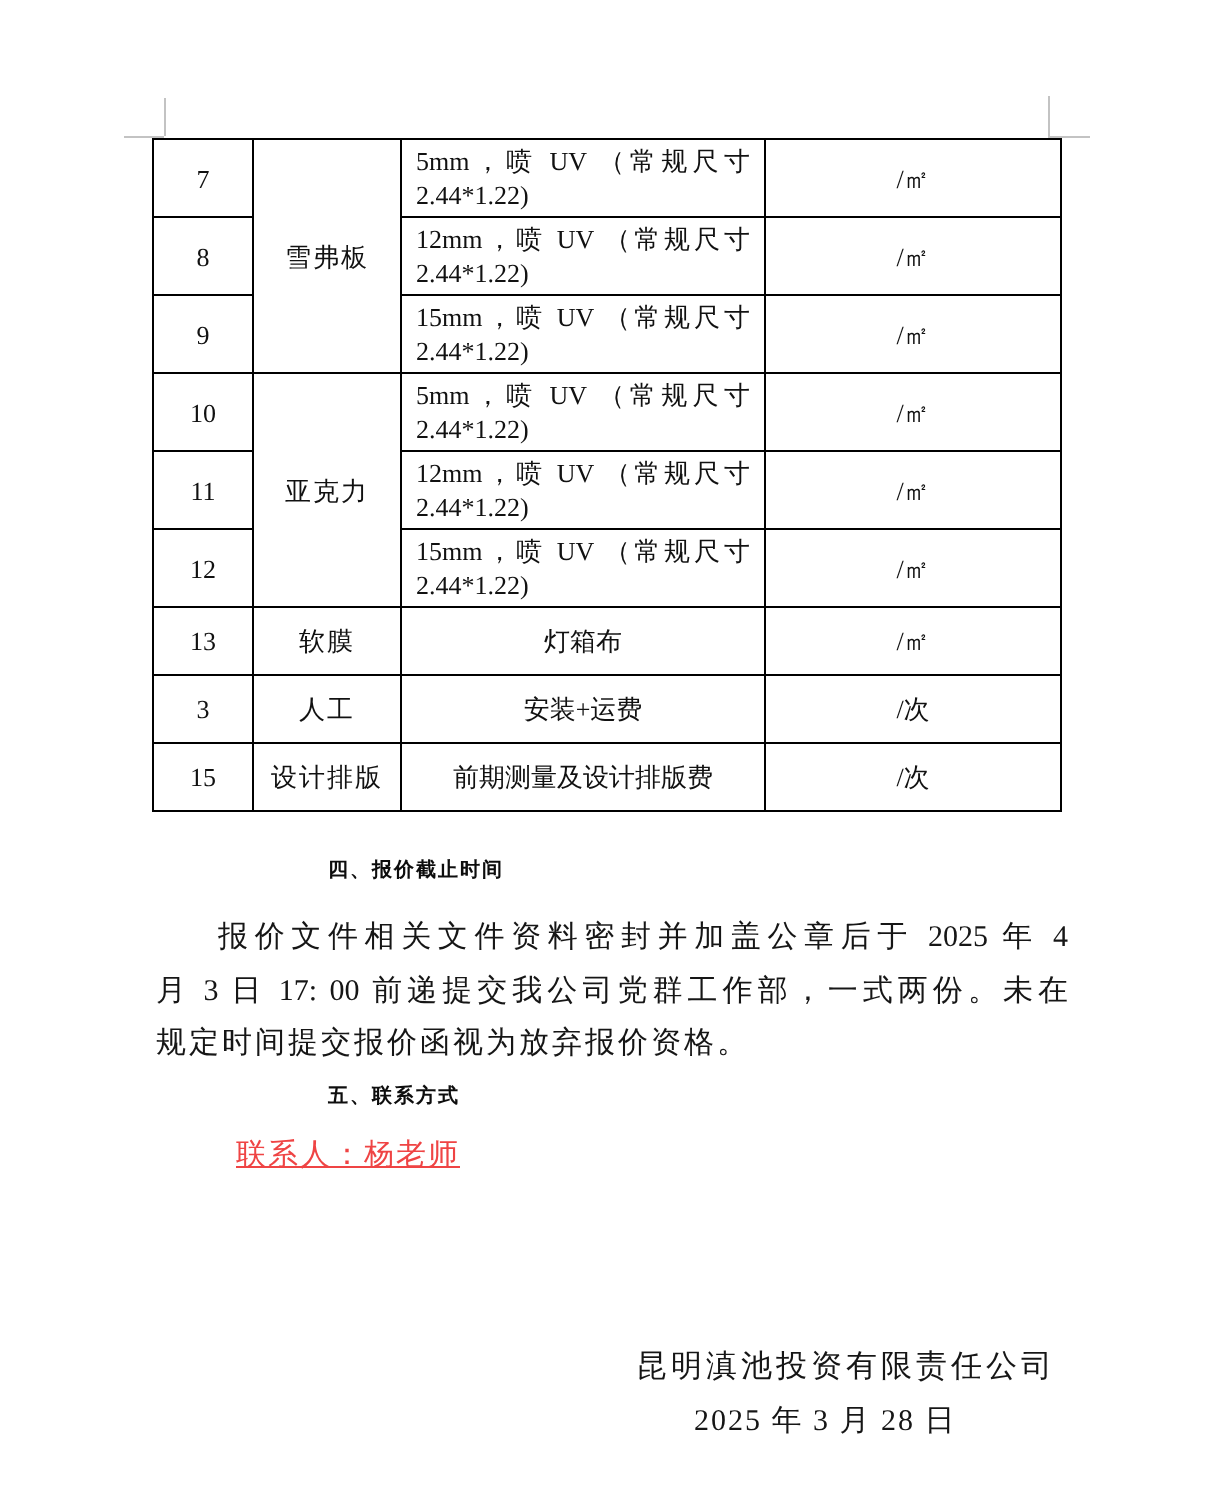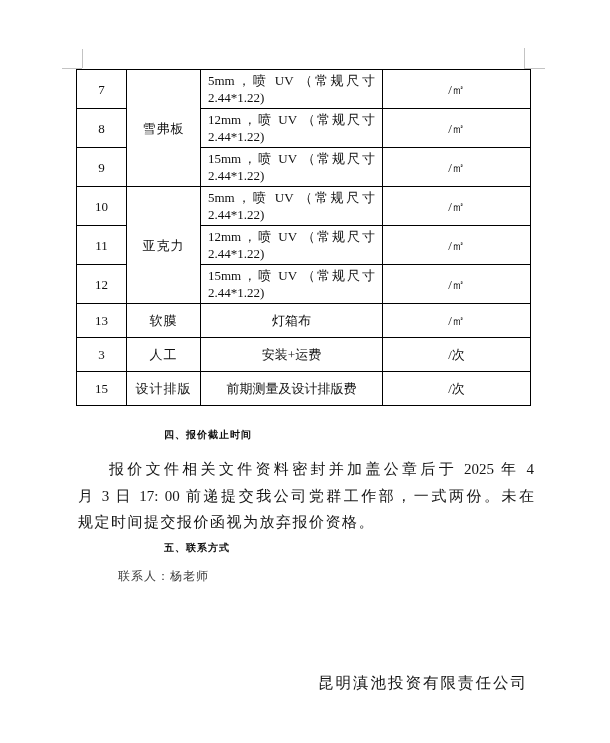--- a/index.html
+++ b/index.html
@@ -51,22 +51,23 @@
   }
   .para .pline {
     line-height:26.5px;
     text-align:justify;
     text-align-last:justify;
   }
   .para .pline.first { padding-left:31px; }
   .para .pline.last  { text-align:left; text-align-last:left; letter-spacing:1.5px; }
   .contact-line {
     position:absolute; left:118px;
-    font-size:12px; color:#404040; letter-spacing:1px;
+    font-size:15px; color:#ef4444; letter-spacing:1px;
     white-space:pre;
+    text-decoration:underline;
   }
   .footer-company {
     position:absolute; left:318px; top:673px;
     font-size:15.5px; color:#161616; letter-spacing:2px;
   }
   .footer-date {
     position:absolute; left:347px; top:701px;
     font-size:15px; color:#161616; letter-spacing:1px;
   }
 </style>
@@ -147,14 +148,15 @@
     <div class="pline first">报价文件相关文件资料密封并加盖公章后于 2025 年 4</div>
     <div class="pline">月 3 日 17: 00 前递提交我公司党群工作部，一式两份。未在</div>
     <div class="pline last">规定时间提交报价函视为放弃报价资格。</div>
   </div>
 
   <div class="sec-title" style="top:541px;">五、联系方式</div>
 
   <div class="contact-line" style="top:568px;">联系人：杨老师</div>
 
   <div class="footer-company">昆明滇池投资有限责任公司</div>
+  <div class="footer-date">2025 年 3 月 28 日</div>
 
 </div>
 
 </body></html>

